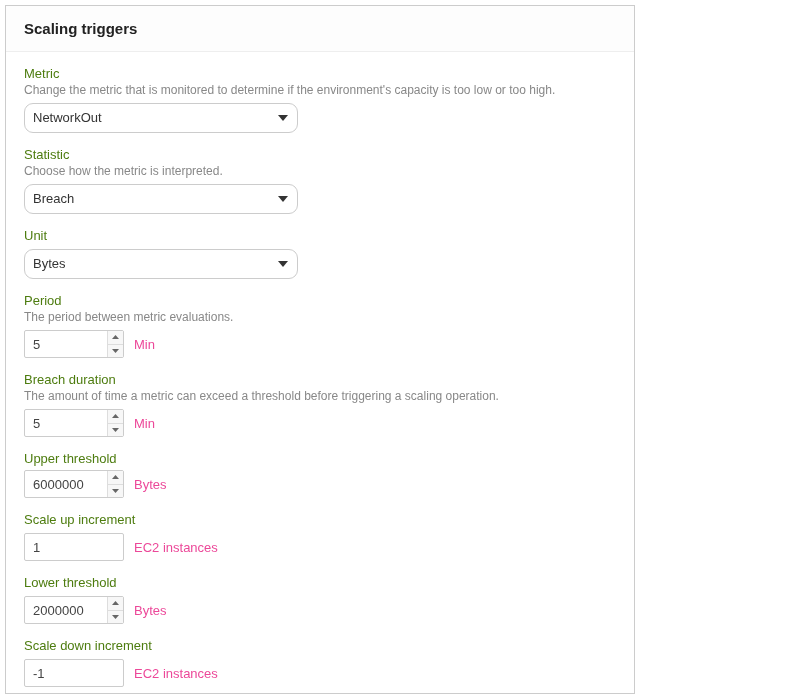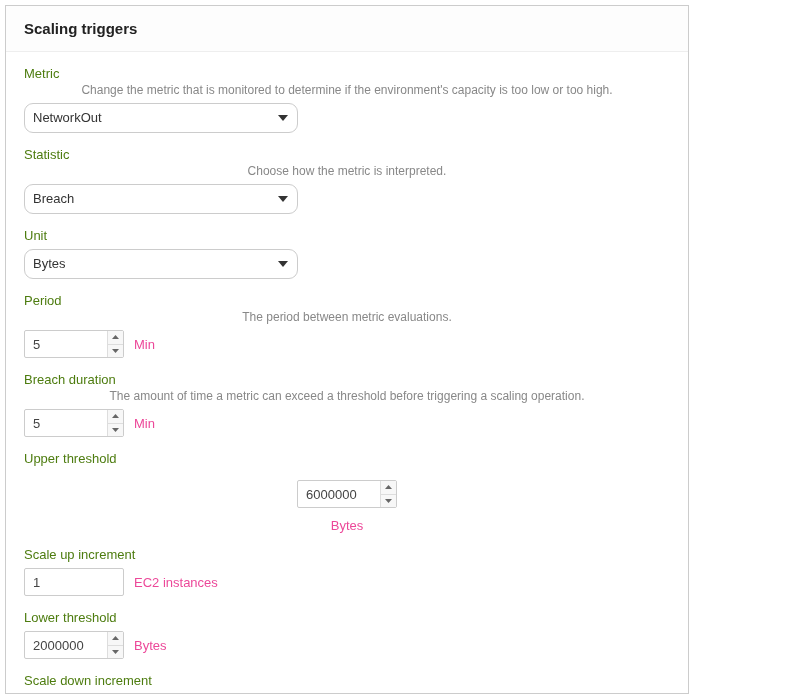--- a/index.html
+++ b/index.html
@@ -9,21 +9,21 @@
     }
     body {
       font-family: "Helvetica Neue", Helvetica, Arial, sans-serif;
       font-size: 13px;
       color: #333;
       background: #fff;
       padding: 5px;
     }
     .panel {
       border: 1px solid #ccc;
-      width: 684px;
+      width: 630px;
       height: 689px;
       overflow: hidden;
     }
     .panel-header {
       padding: 14px 18px 14px 18px;
       border-bottom: 1px solid #eee;
       background: #fdfdfd;
     }
     .panel-title {
       font-size: 15px;
@@ -40,21 +40,20 @@
       font-size: 13px;
       color: #4d7c0f;
       display: block;
       margin-bottom: 2px;
     }
     .helptext {
       font-size: 12px;
       color: #888;
       display: block;
       margin-bottom: 6px;
-      text-align: center;
     }
     .select-wrap {
       position: relative;
       width: 274px;
     }
     .select {
       width: 100%;
       height: 30px;
       border: 1px solid #ccc;
       border-radius: 9px;
@@ -222,21 +221,21 @@
                 </svg>
               </div>
           </div>
         </div>
         <span class="unit-suffix">Min</span>
       </div>
     </div>
 
     <div class="form-group">
       <span class="label">Upper threshold</span>
-      <div class="inline-row" style="margin-top:14px;flex-direction:column;">
+      <div class="inline-row" style="margin-top:4px;">
         <div class="number-input">
           <input class="number-value" value="6000000" style="">
           <div class="spinner-col">
             <div class="spinner-btn">
                 <svg width="7" height="4" viewBox="0 0 7 4">
                   <polygon points="3.5,0 7,4 0,4" fill="#666"></polygon>
                 </svg>
               </div>
             <div class="spinner-btn">
                 <svg width="7" height="4" viewBox="0 0 7 4">

